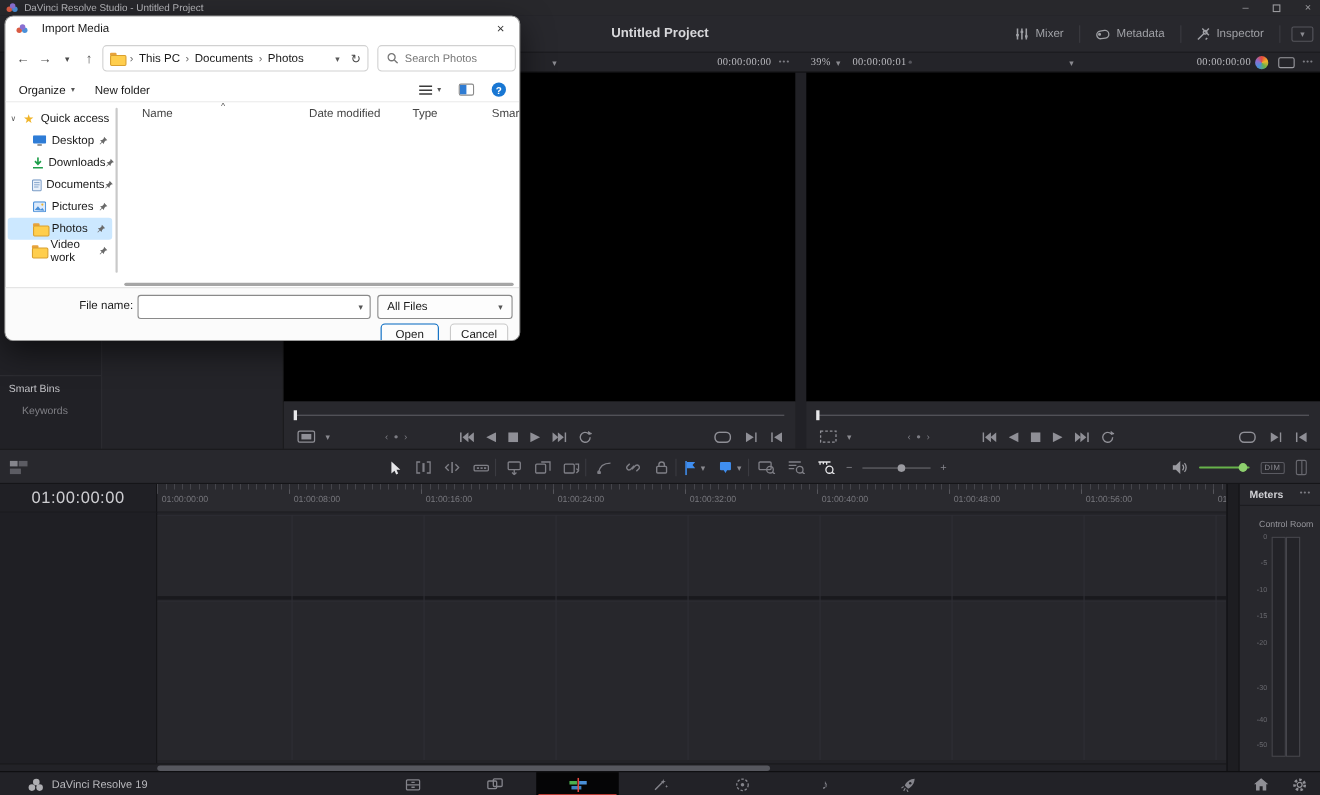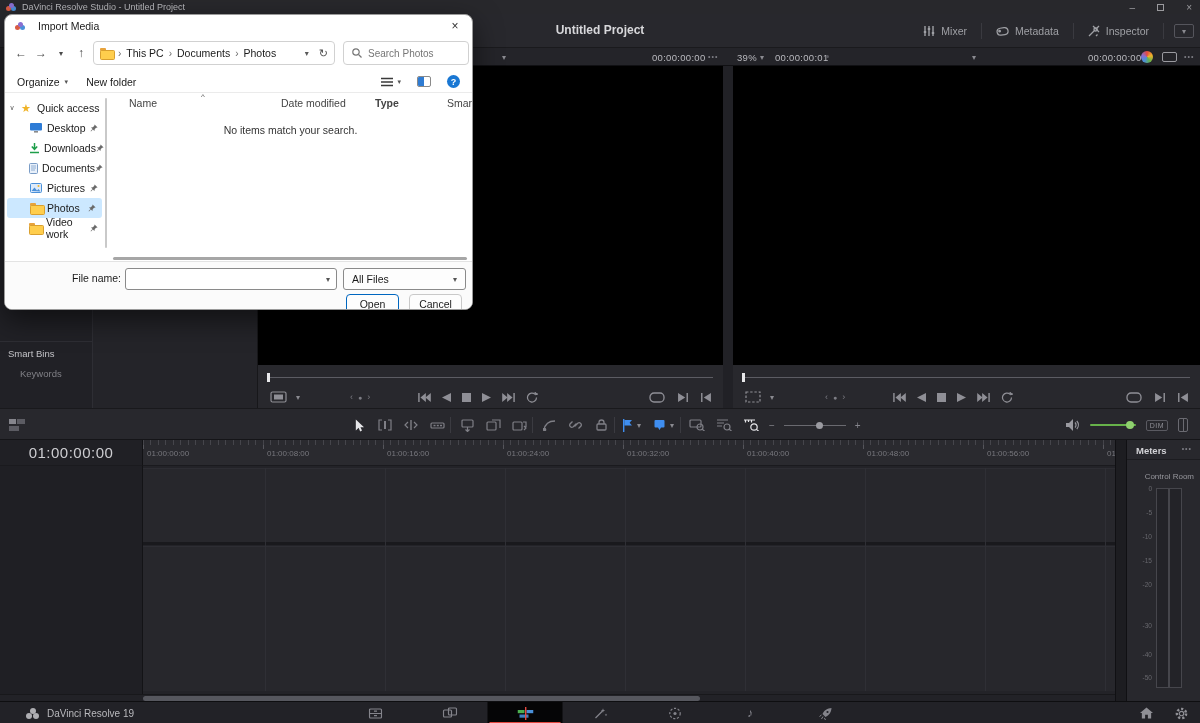--- a/index.html
+++ b/index.html
@@ -25,21 +25,21 @@
   .app-header { left:0; top:14px; width:1200px; height:34px; background:#28282d; border-bottom:1px solid #1a1a1d; }
   .proj-title { position:absolute; left:0; right:0; top:9px; text-align:center; color:#d8d8db; font-size:12px; font-weight:bold; }
   .hdr-right { position:absolute; right:6px; top:0; height:34px; display:flex; align-items:center; gap:10px; color:#9fa0a5; font-size:10.5px; }
   .hdr-btn { display:flex; align-items:center; gap:6px; padding:0 4px; }
   .hdr-sep { width:1px; height:16px; background:#3a3a40; }
   .panel-toggle { width:20px; height:14px; border:1px solid #55555c; border-radius:2px; color:#8a8a90;
                   font-size:8px; display:flex; align-items:center; justify-content:center; }
 
   
   .tc-row { left:0; top:48px; width:1200px; height:18px; background:#242429; border-bottom:1px solid #101013; color:#a9a9af; font-size:9.5px; }
-  .tc-row .tc { font-family:Liberation Sans, sans-serif; letter-spacing:.3px; color:#b9b9be; }
+  .tc-row .tc { font-family:Liberation Serif, serif; letter-spacing:.3px; color:#b9b9be; }
   .chev { color:#8a8a90; font-size:8px; }
   .dots { color:#7d7d84; font-size:7px; letter-spacing:1px; }
 
   
   .viewer-black { background:#000; top:66px; height:299px; }
   .vb-left { left:258px; width:465px; }
   .vb-right { left:733px; width:467px; }
   .vctrl { top:365px; height:43px; background:#28282d; }
   .vc-left { left:258px; width:465px; }
   .vc-right { left:733px; width:467px; }
@@ -772,23 +772,22 @@
         <div class="side-row" style="top:164px;padding-left:24px;">
           
         </div>
       </div>
       <div class="d-split"></div>
 
       <div class="d-list">
         <span class="col-hdr" style="left:16px;">Name</span>
         <span class="sortmark">^</span>
         <span class="col-hdr" style="left:168px;">Date modified</span>
-        <span class="col-hdr" style="left:262px;font-weight:bold;">Type</span>
+        <span class="col-hdr" style="left:262px;">Type</span>
         <span class="col-hdr" style="left:334px;">Smart</span>
-        <div class="empty-msg">No items match your search.</div>
       </div>
     </div>
 
     <div class="d-hscroll"></div>
 
     <div class="d-footer">
       <span class="fn-label">File name:</span>
       <span class="fn-input">
         <span style="font-size:8px;color:#555;">▾</span>
       </span>

